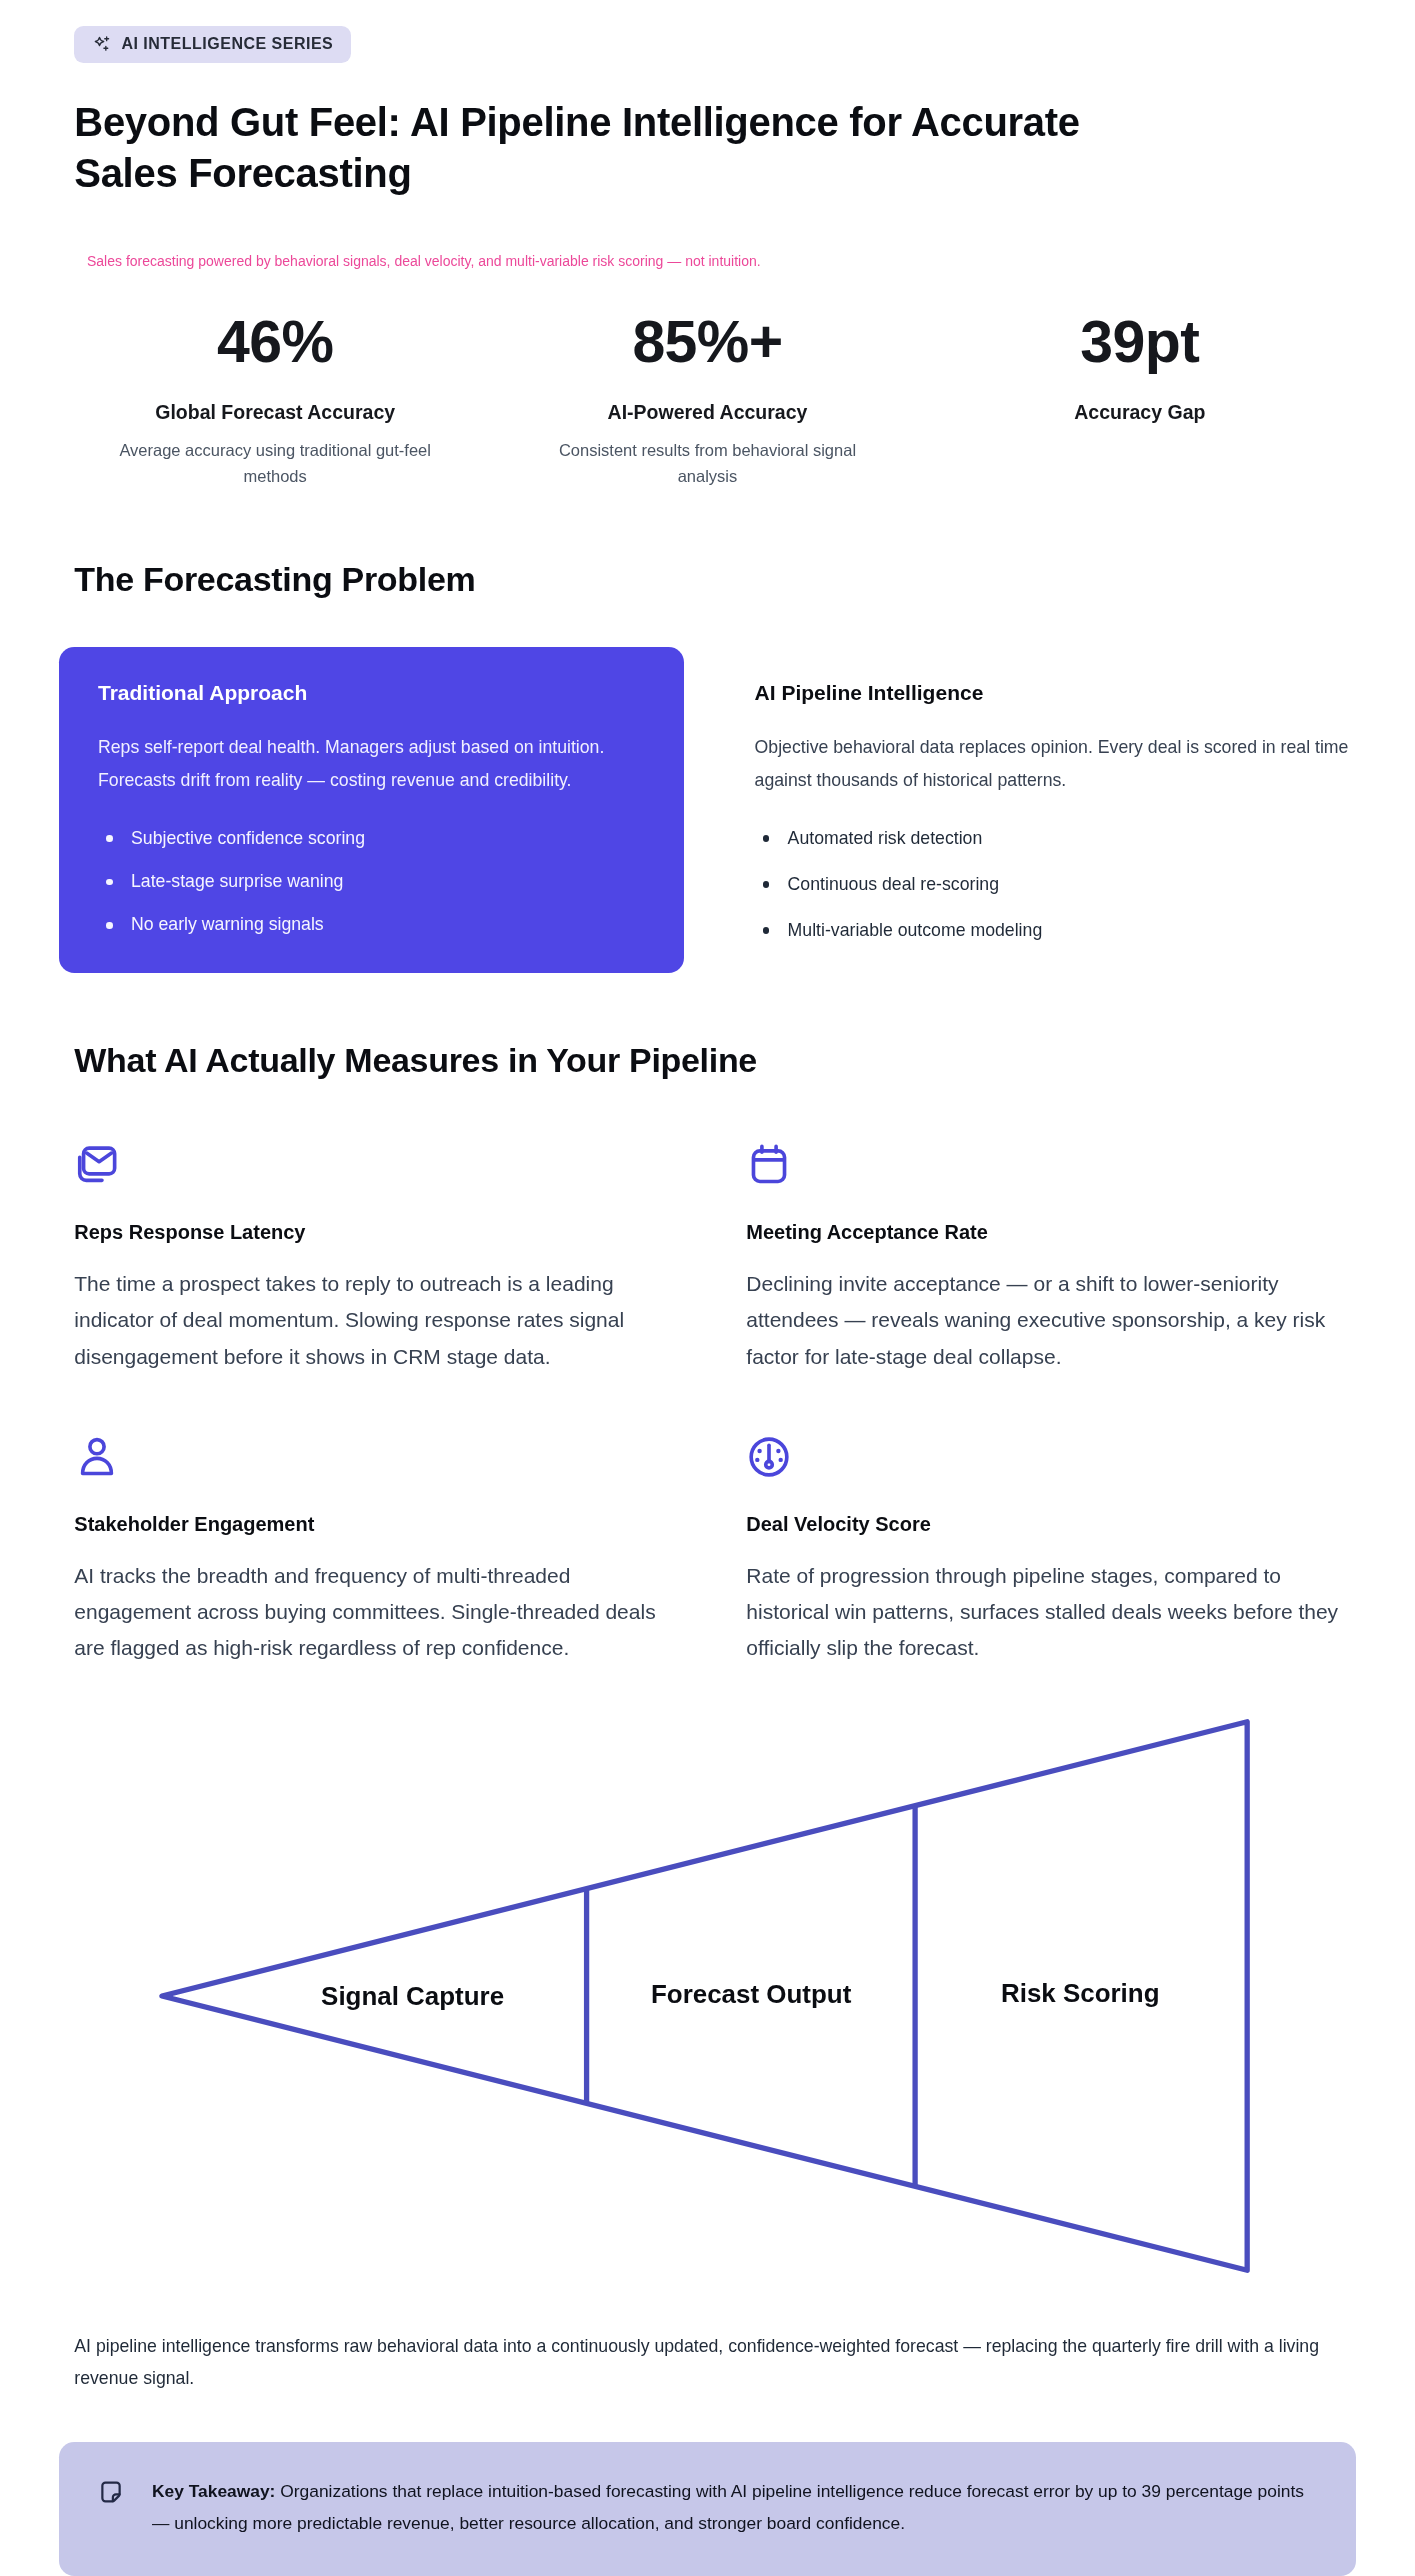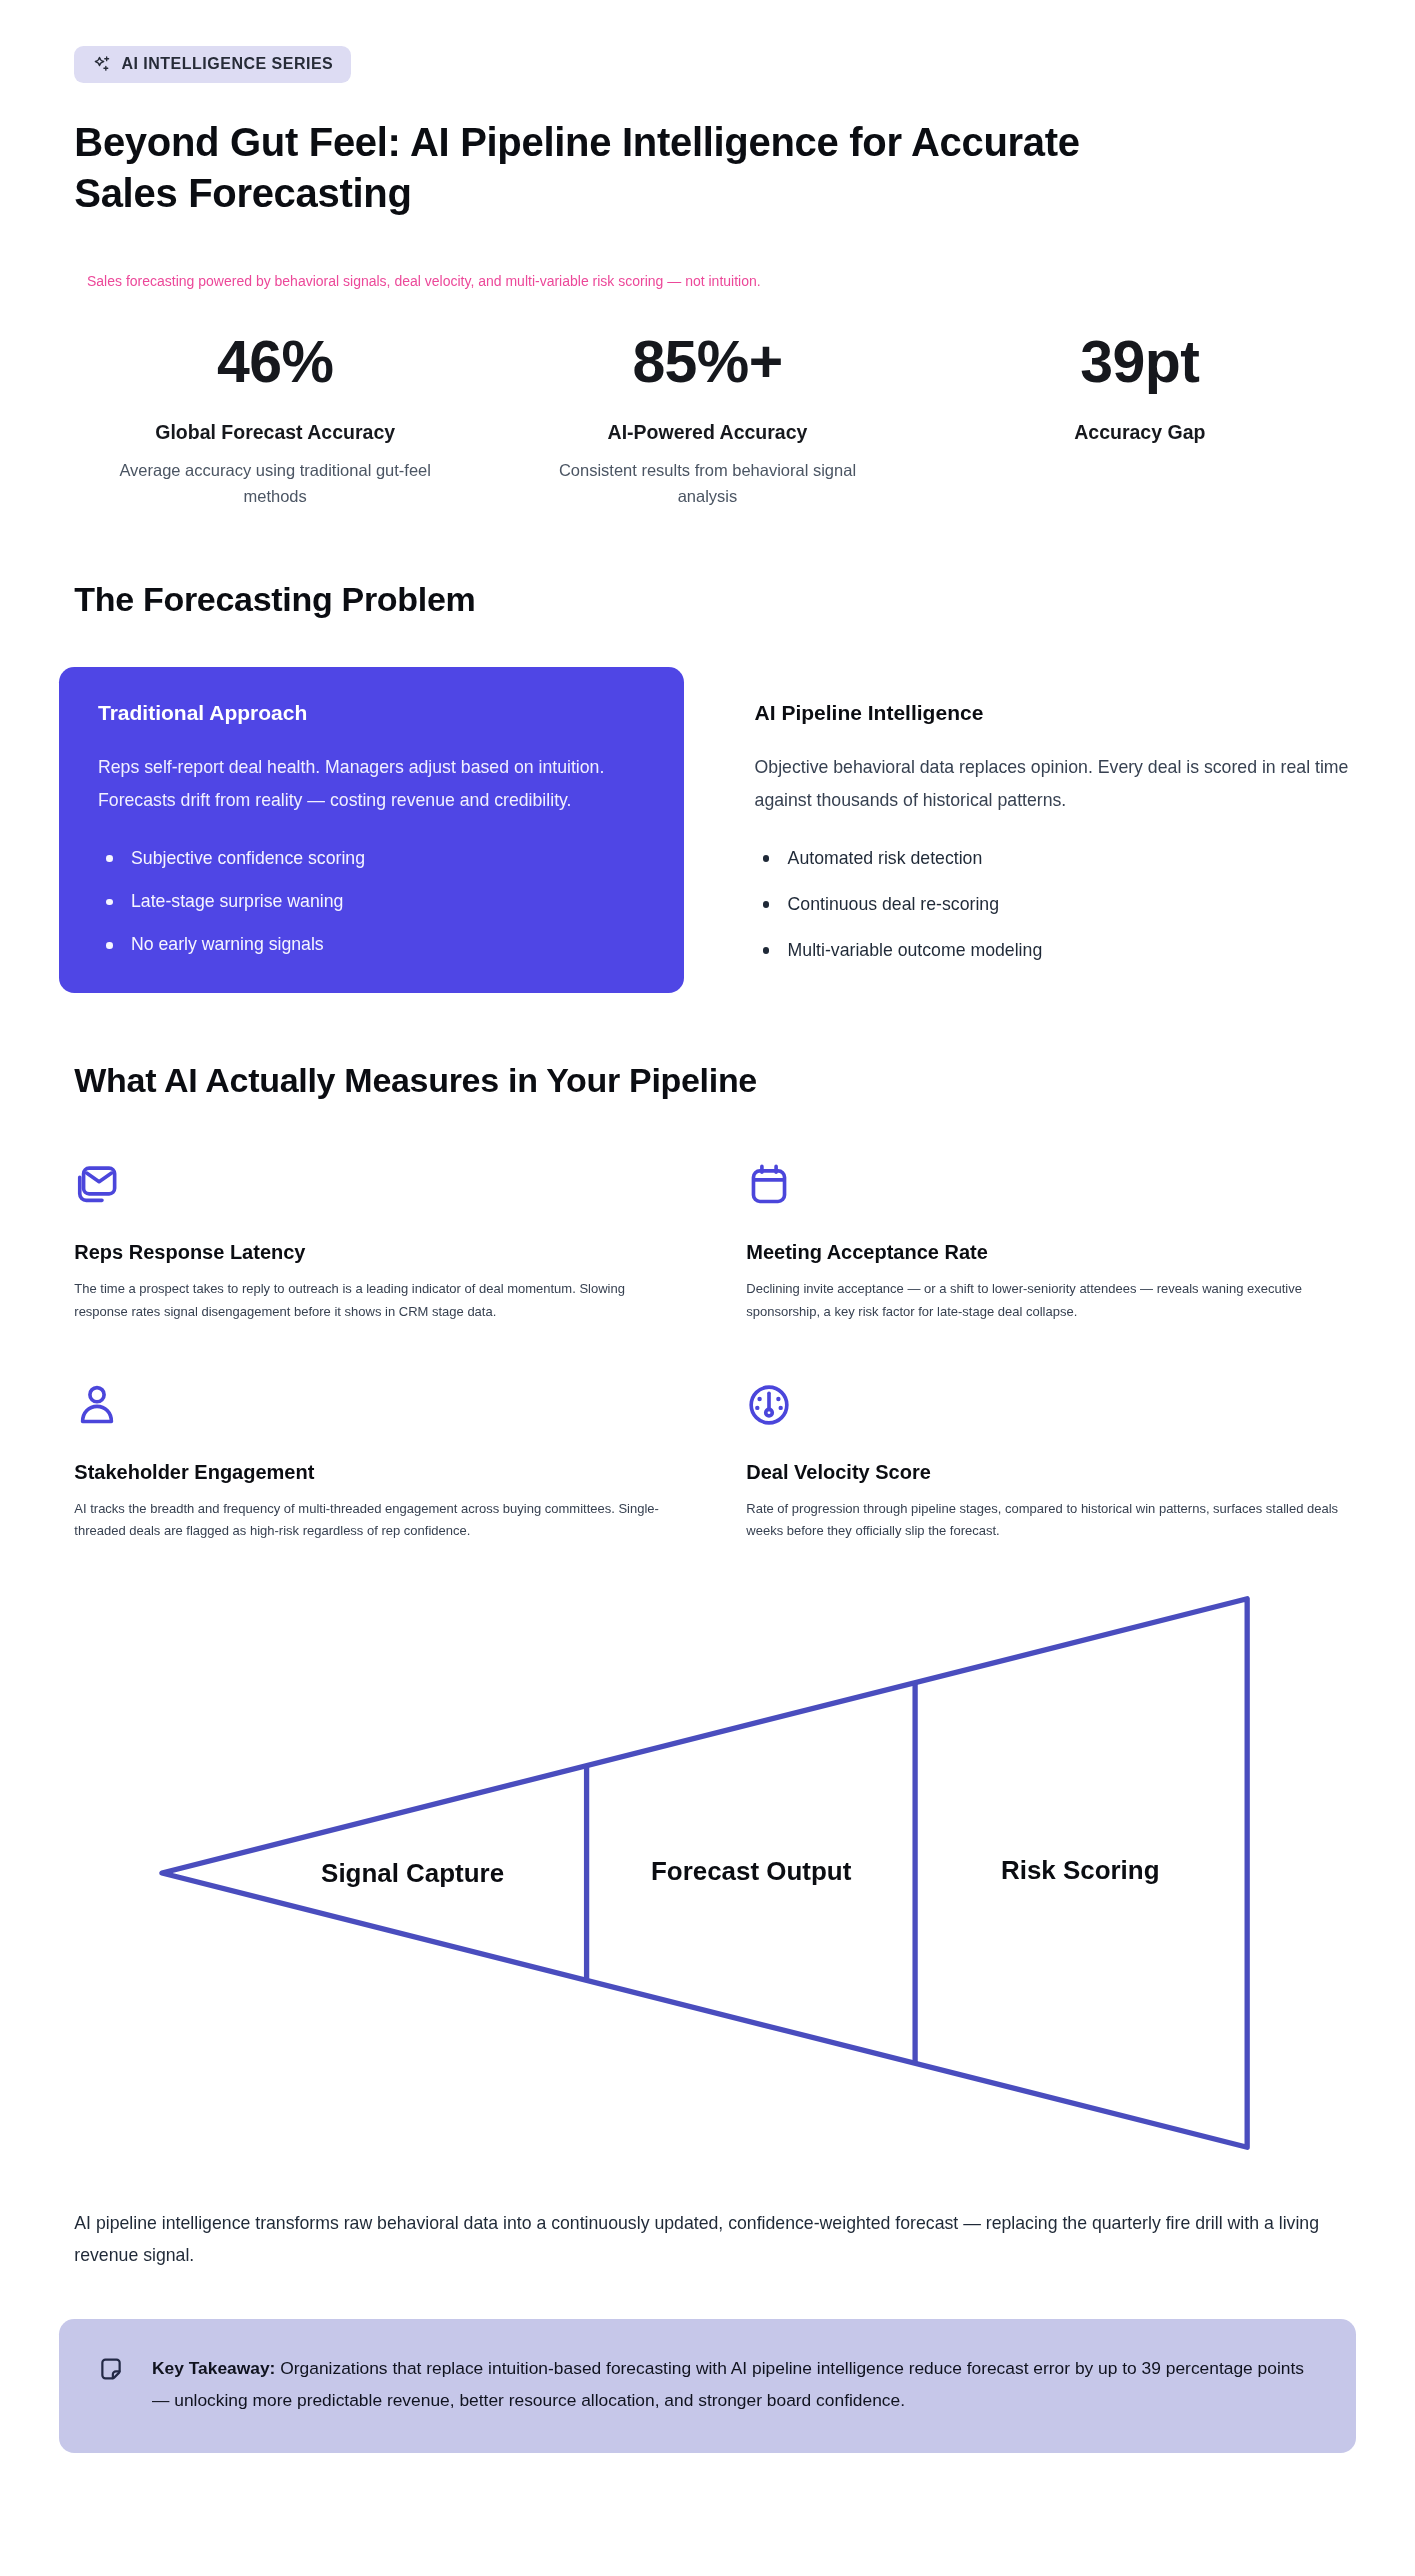--- a/index.html
+++ b/index.html
@@ -4,21 +4,21 @@
 <style>
   * { margin: 0; padding: 0; box-sizing: border-box; }
   html, body { background: #ffffff; }
   body {
     width: 1415px;
     height: 2576px;
     font-family: "Liberation Sans", sans-serif;
     color: #111318;
     overflow: hidden;
   }
-  .page { padding: 46px 59px 0 59px; width: 1415px; }
+  .page { padding: 26px 59px 0 59px; width: 1415px; }
 
   
   .badge {
     display: inline-flex; align-items: center; gap: 9.4px;
     background: #dddcf3; border-radius: 9.4px;
     padding: 8.3px 17.7px; margin-left: 15.3px;
   }
   .badge svg { width: 20px; height: 20px; stroke: #272c38; fill: none;
     stroke-width: 1.6; stroke-linecap: round; stroke-linejoin: round; }
   .badge-label { font-size: 16px; font-weight: 600; color: #272c38; letter-spacing: 0.5px; }
@@ -69,21 +69,21 @@
 
   
   .features { display: grid; grid-template-columns: 1fr 1fr; column-gap: 47px;
     row-gap: 54px; margin-top: 57px; }
   .feature { padding-left: 15.3px; }
   .feature .icon-box { height: 51px; display: flex; align-items: flex-end; }
   .feature .icon-box svg { width: 46px; height: 46px; stroke: #4b46db; fill: none;
     stroke-width: 1.9; stroke-linecap: round; stroke-linejoin: round; }
   .feature .icon-box svg .dot { fill: #4b46db; stroke: none; }
   .feature-title { margin-top: 33px; font-size: 20px; font-weight: 700; color: #0b0d12; }
-  .feature-body { margin-top: 14px; max-width: 596px; font-size: 13px;
+  .feature-body { margin-top: 22px; max-width: 596px; font-size: 21px;
     line-height: 1.72; color: #374151; }
 
   
   .funnel-wrap { margin-top: 41px; display: flex; justify-content: center; }
   .funnel-wrap svg { width: 1109px; height: 578px; }
   .funnel-outline { fill: none; stroke: #4a4dbe; stroke-width: 9; stroke-linejoin: round; }
   .funnel-divider { stroke: #4a4dbe; stroke-width: 9; }
   .funnel-label { font-family: "Liberation Sans", sans-serif; font-size: 44px;
     font-weight: 700; fill: #0b0d12; text-anchor: middle; }
 

